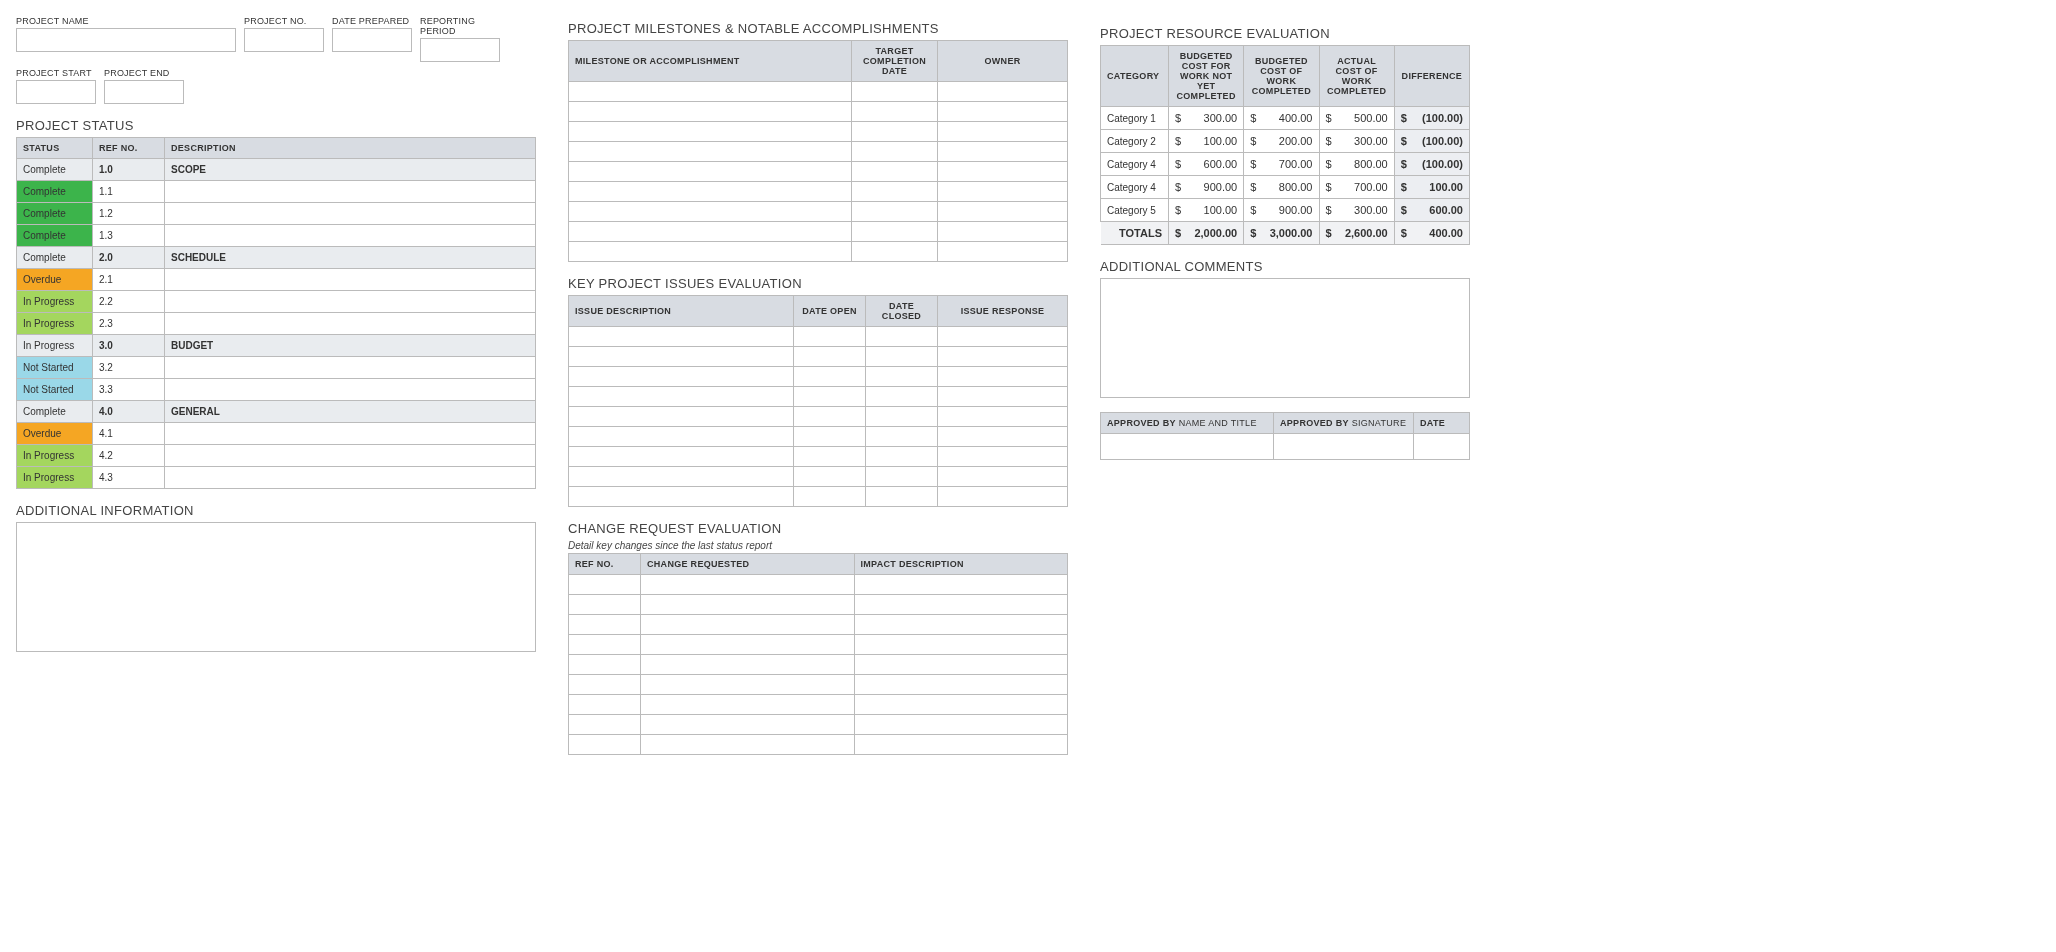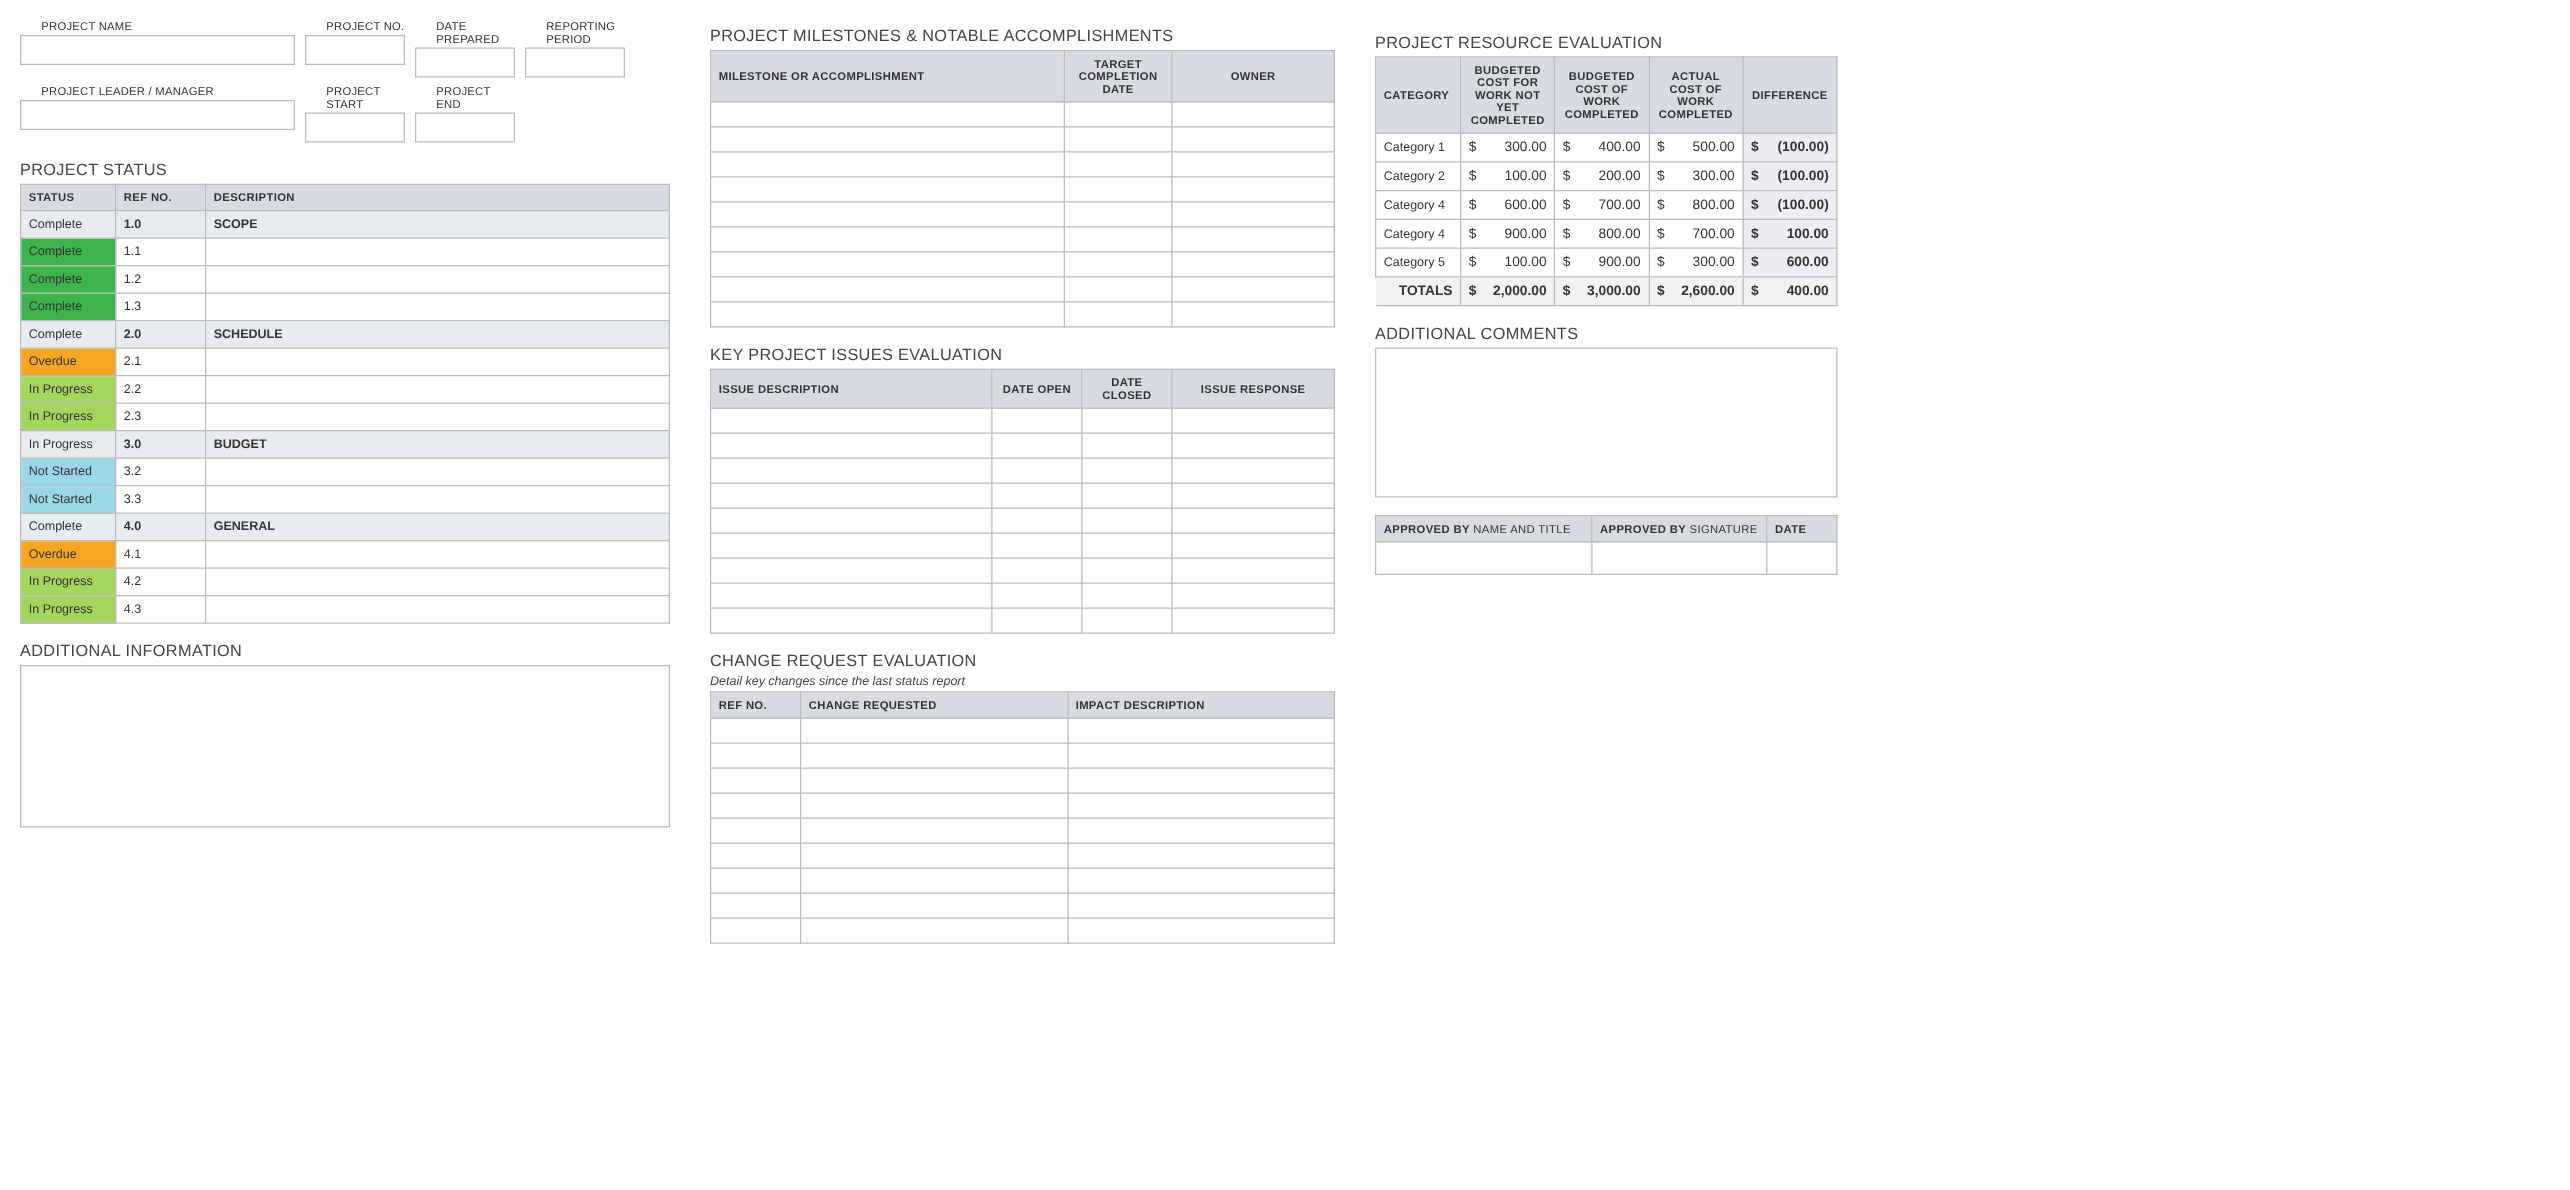--- a/index.html
+++ b/index.html
@@ -27,21 +27,21 @@
   }
   .section-title {
     font-size: 13px;
     letter-spacing: 0.3px;
     margin: 14px 0 4px 0;
     color: #444;
   }
   
   .meta-row { display: flex; gap: 8px; margin-bottom: 6px; }
   .meta-box { display: flex; flex-direction: column; }
-  .meta-label { font-size: 9px; letter-spacing: 0.2px; margin-bottom: 2px; color: #333; margin-left: 17px; }
+  .meta-label { font-size: 9px; letter-spacing: 0.2px; margin-bottom: 2px; color: #333; }
   .meta-input {
     border: 1px solid #bbb;
     background: #fff;
     height: 24px;
   }
   
   table { border-collapse: collapse; width: 100%; table-layout: fixed; }
   th, td { border: 1px solid #bbb; padding: 5px 6px; vertical-align: middle; }
   th {
     background: #d8dce2;
@@ -93,24 +93,20 @@
         <div class="meta-box" style="width: 80px;">
           <div class="meta-label">DATE PREPARED</div>
           <div class="meta-input"></div>
         </div>
         <div class="meta-box" style="width: 80px;">
           <div class="meta-label">REPORTING PERIOD</div>
           <div class="meta-input"></div>
         </div>
       </div>
     <div class="meta-row" id="meta-row-2">
-        <div class="meta-box" style="width: 220px;">
-          <div class="meta-label">PROJECT LEADER / MANAGER</div>
-          <div class="meta-input"></div>
-        </div>
         <div class="meta-box" style="width: 80px;">
           <div class="meta-label">PROJECT START</div>
           <div class="meta-input"></div>
         </div>
         <div class="meta-box" style="width: 80px;">
           <div class="meta-label">PROJECT END</div>
           <div class="meta-input"></div>
         </div>
       </div>
 

